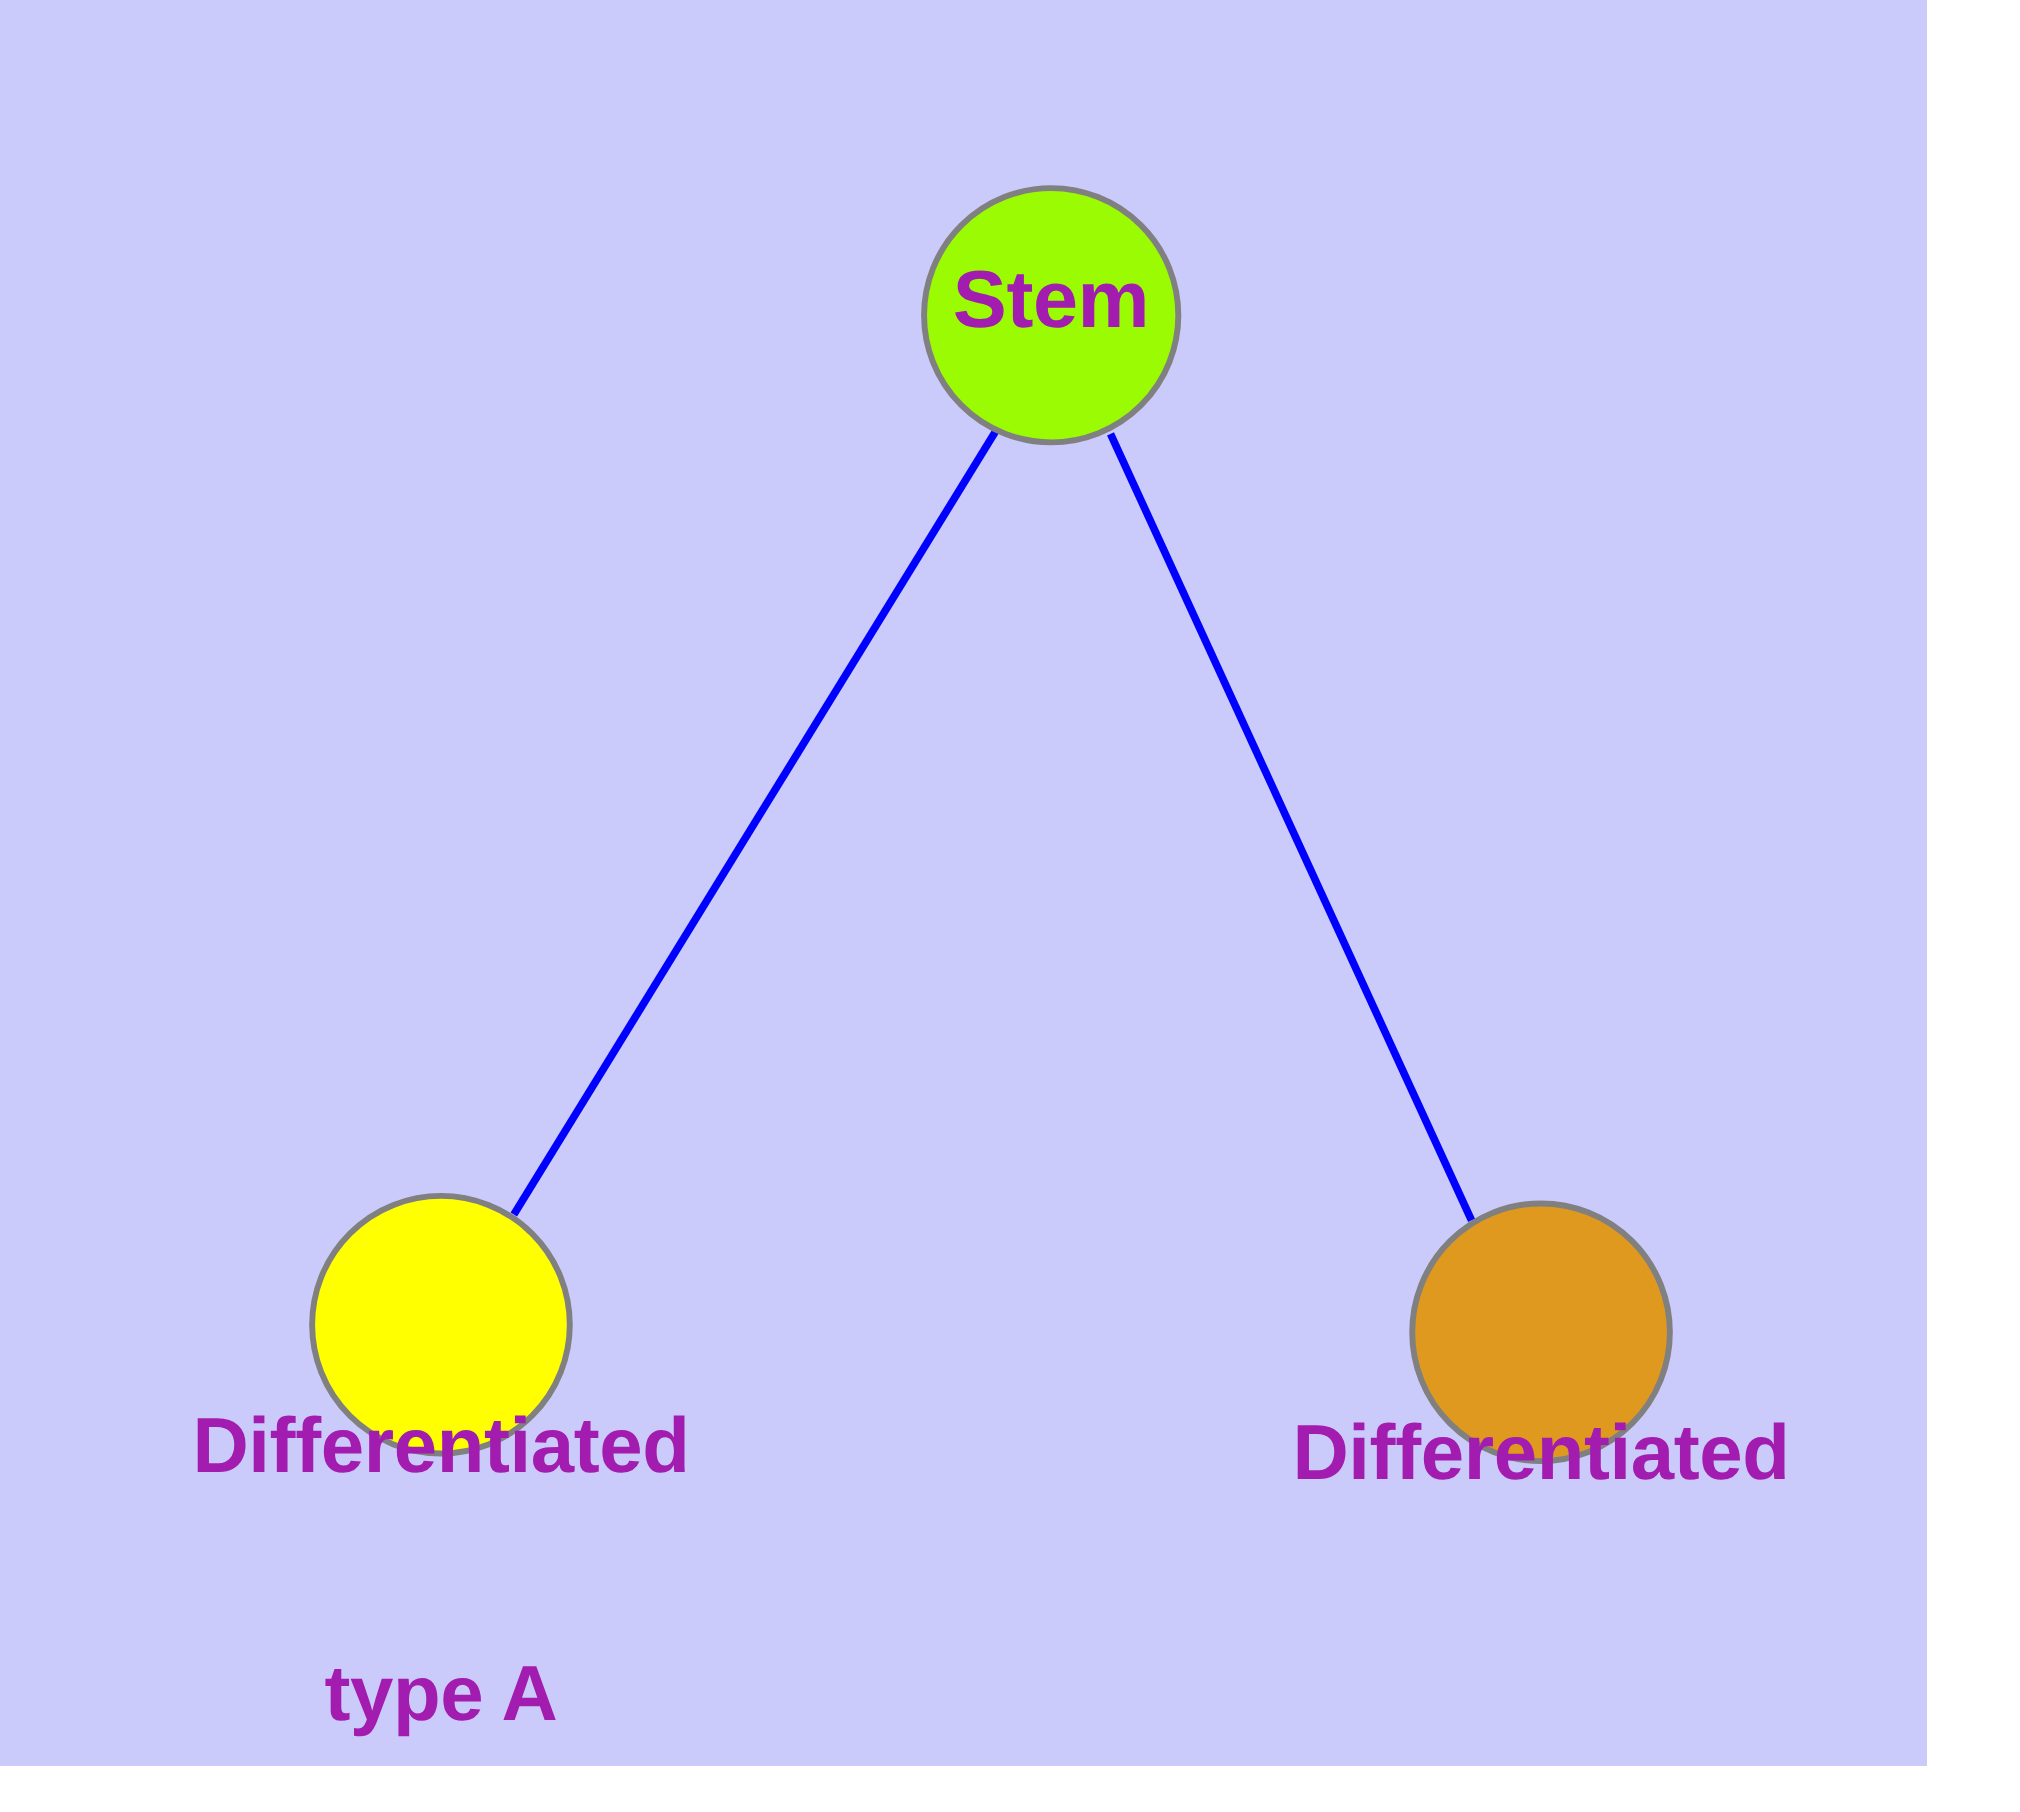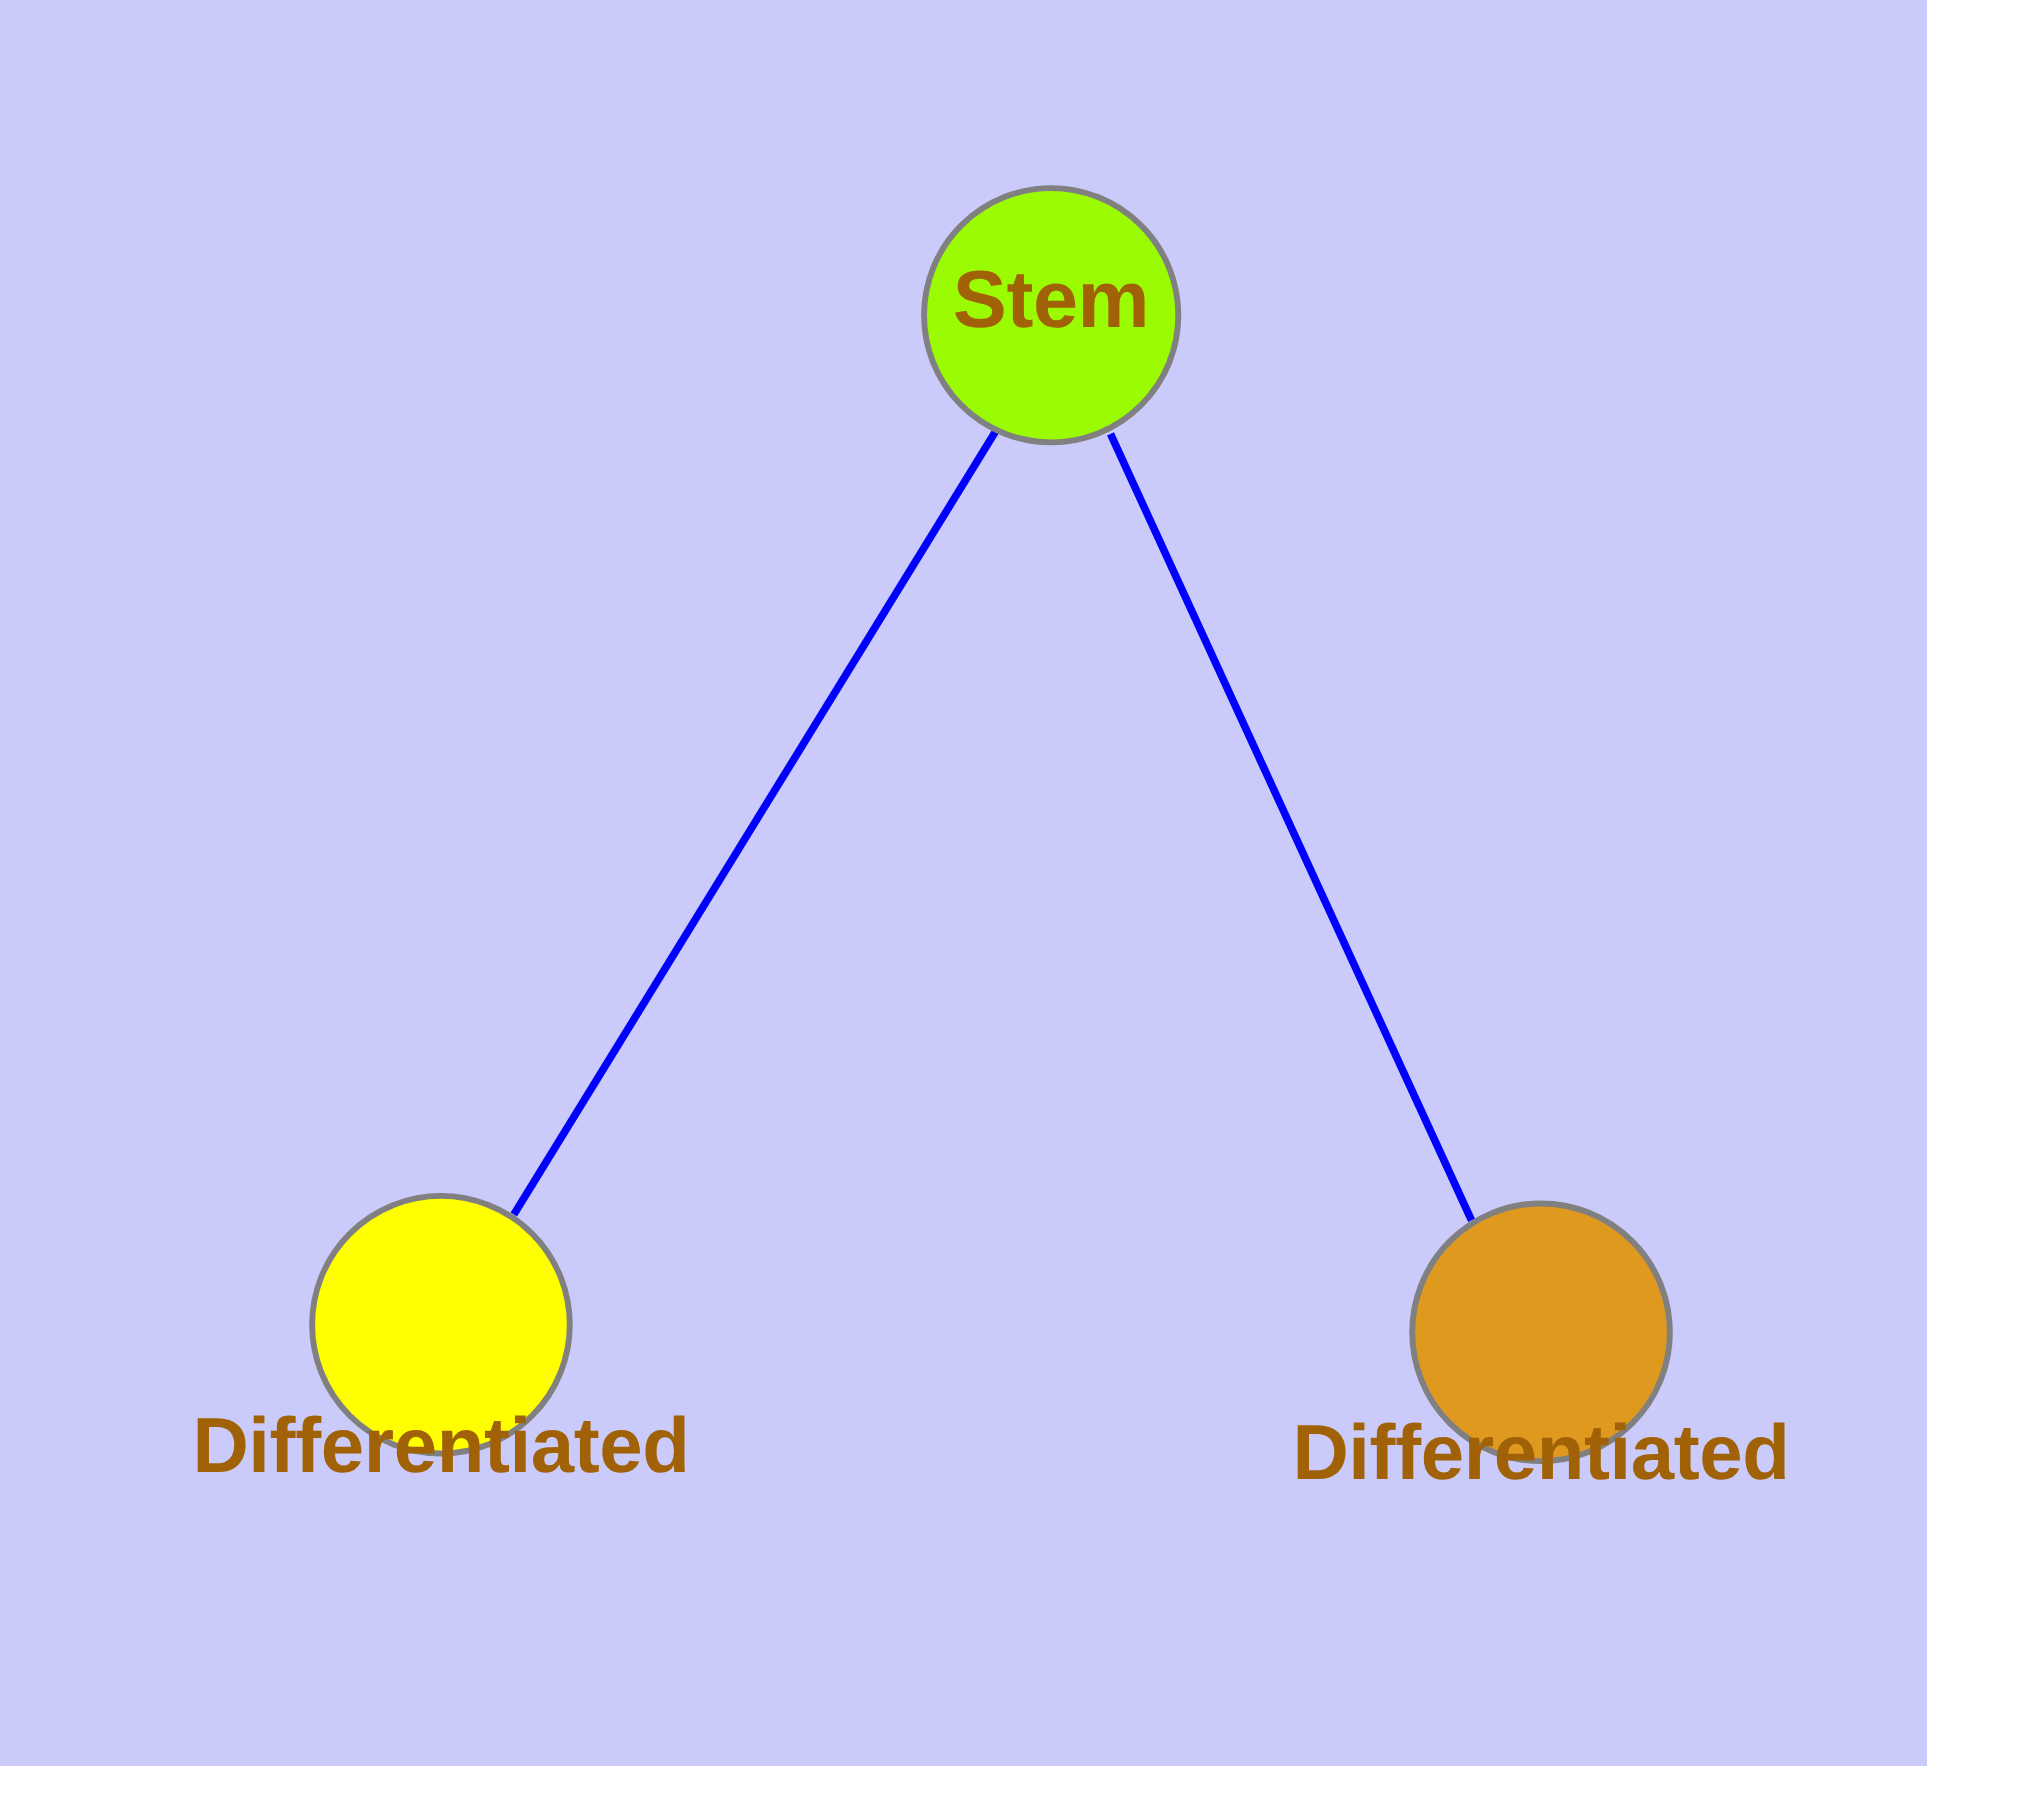--- a/index.html
+++ b/index.html
@@ -27,21 +27,21 @@
   #graph-svg {
     position: absolute;
     left: 0;
     top: 0;
     width: 2021px;
     height: 1812px;
   }
   .node-label {
     position: absolute;
     text-align: center;
-    color: #a16207;
+    color: #a21caf;
     font-weight: bold;
     line-height: 1.06;
     white-space: pre;
     letter-spacing: -0.4px;
     pointer-events: none;
     text-rendering: geometricPrecision;
   }
   .label-stem {
     font-size: 81px;
   }
@@ -67,20 +67,21 @@
       <circle cx="1240" cy="372" r="150" fill="#9afb02" stroke="#808080" stroke-width="7"></circle>
       <circle cx="520" cy="1563" r="152" fill="#ffff00" stroke="#808080" stroke-width="7"></circle>
       <circle cx="1818" cy="1572" r="152" fill="#e0991f" stroke="#808080" stroke-width="7"></circle>
     </g>
   </svg>
 
   <div class="node-label label-stem" style="left:627px; top:258px; width:848px;">Stem</div>
 
   <div class="node-label label-leaf" style="left:17px; top:1239px; width:848px;">
     <div>Differentiated</div>
+    <div>type A</div>
   </div>
 
   <div class="node-label label-leaf" style="left:1117px; top:1246px; width:848px;">
     <div>Differentiated</div>
   </div>
 
 </div>
 
 
 </body></html>

